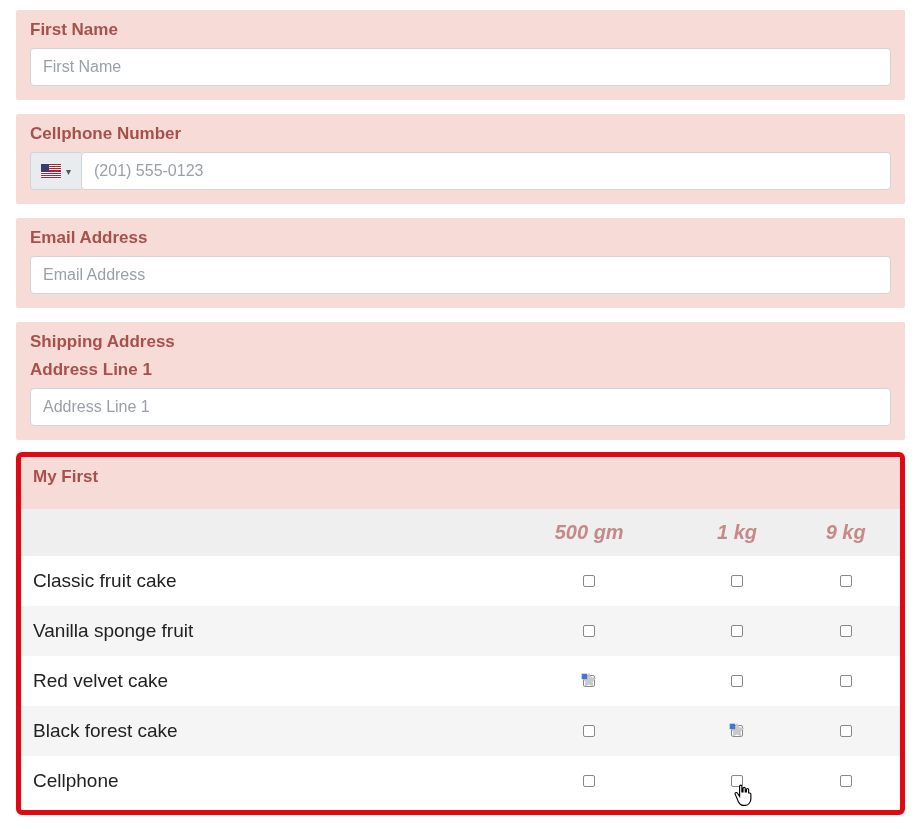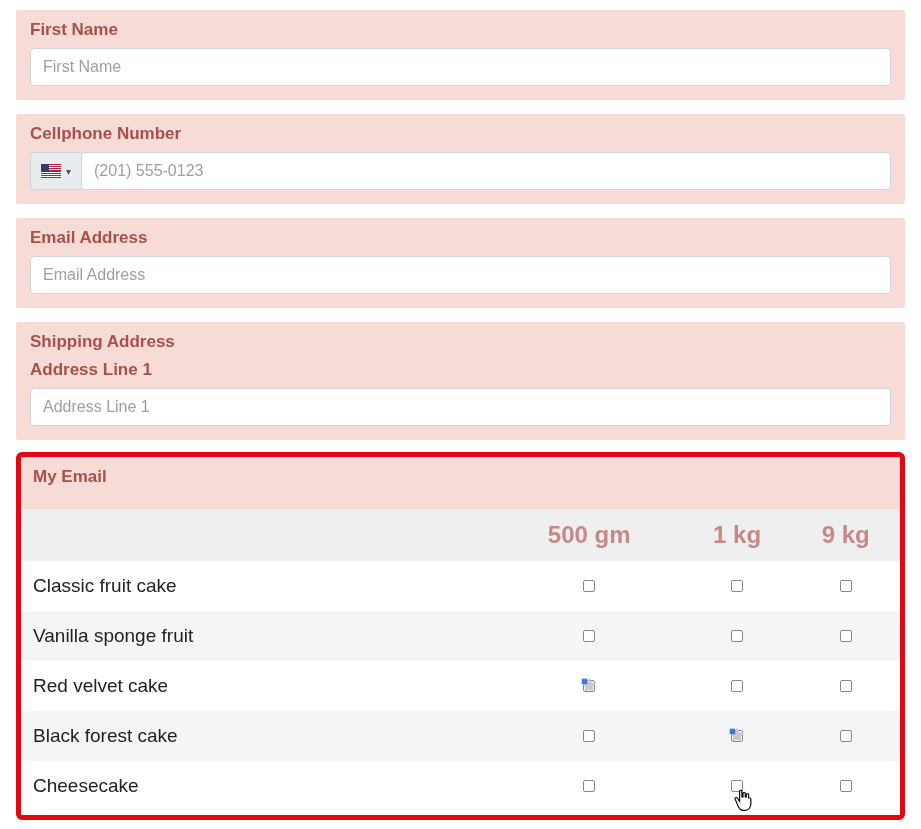--- a/index.html
+++ b/index.html
@@ -87,23 +87,24 @@
     font-size: 17px;
   }
   table.order {
     width: 100%;
     border-collapse: collapse;
   }
   table.order th {
     background: #efefef;
     color: #c58a87;
     font-weight: 700;
-    font-size: 24px;
+    font-size: 20px;
     text-align: center;
     padding: 12px 0;
+    font-style: italic;
   }
   table.order th:first-child { text-align:left; padding-left:12px; }
   table.order td {
     padding: 14px 10px;
     font-size: 19px;
     color: #222;
     text-align: center;
     position: relative;
     margin-top: 47px;
   }
@@ -164,21 +165,21 @@
   <div class="section" style="margin-bottom:12px;">
     <div class="label">Shipping Address</div>
     <div class="sublabel">Address Line 1</div>
     <input class="text" type="text" placeholder="Address Line 1" style="">
   </div>
 
 </div>
 
 <div class="highlight-box">
   <div class="order-head">
-    <div class="order-title">My Email</div>
+    <div class="order-title">My First</div>
   </div>
   <table class="order">
     <thead>
       <tr>
         <th style="width:54%"></th>
         <th>500 gm</th>
         <th>1 kg</th>
         <th>9 kg</th>
       </tr>
     </thead>
@@ -207,21 +208,21 @@
         <tr class="even">
           <td>Black forest cake</td>
           <td><span class="cb"></span></td>
           <td><span class="cb"></span><span class="cursor-bubble"><svg viewBox="0 0 24 24">
                 <path fill="#c9c9c9" d="M12 3l2.5 5 5.5.8-4 3.9.9 5.5L12 15.8 7.1 18.2 8 12.7 4 8.8l5.5-.8z"></path>
                 <path fill="#2f6fd6" d="M4 4h6v6H4z" opacity="0.9"></path>
               </svg></span></td>
           <td><span class="cb"></span></td>
         </tr>
         <tr class="odd">
-          <td>Cheesecake</td>
+          <td>Cellphone</td>
           <td><span class="cb"></span></td>
           <td><span class="cb"></span><span class="hand-cursor"><svg viewBox="0 0 16 20">
                 <path fill="#fff" stroke="#000" stroke-width="1" d="M6 1c.8 0 1 .7 1 1v5h1V4c0-.6.5-1 1-1s1 .4 1 1v3h1V5c0-.6.5-1 1-1s1 .4 1 1v3h1c.6 0 1 .4 1 1v4c0 3-2 6-5 6H8c-2 0-3-1-4-3L1 9c-.3-.7.2-1.5 1-1.5.5 0 .9.3 1.1.7L5 11V2c0-.6.4-1 1-1z"></path>
               </svg></span></td>
           <td><span class="cb"></span></td>
         </tr>
       </tbody>
   </table>
 </div>
 

